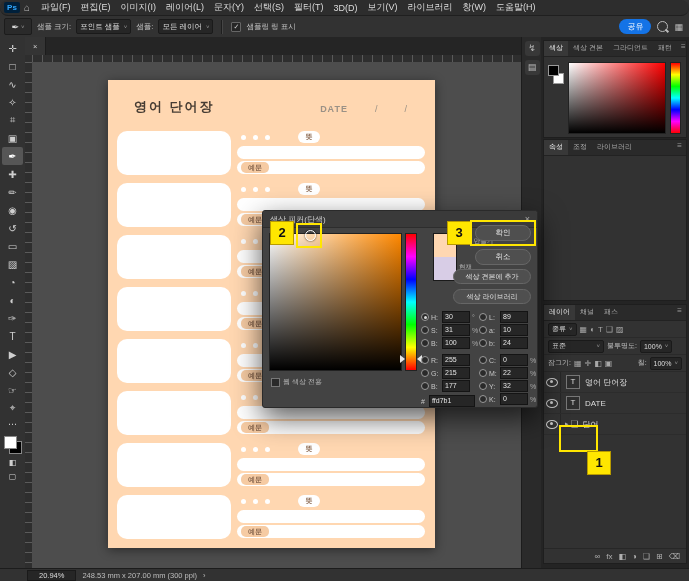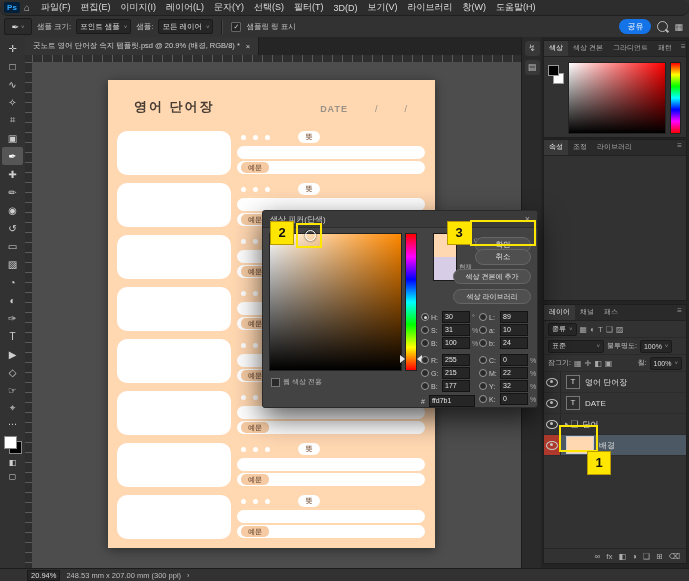--- a/index.html
+++ b/index.html
@@ -113,21 +113,21 @@
   .imgthumb { width:26px; height:16px; margin:0 5px; background:#ffd7b1; border:1px solid #cfcfcf; }
   .lname { white-space:nowrap; overflow:hidden; }
   .layersbottom { position:absolute; left:0; right:0; bottom:0; height:14px; border-top:1px solid #272727;
                   display:flex; align-items:center; justify-content:flex-end; gap:6px; padding:0 6px;
                   font-size:8px; color:#b0b0b0; background:#323232; }
 
   
   .statusbar { position:absolute; left:0; right:0; bottom:0; height:12px; background:#323232;
                border-top:1px solid #1c1c1c; display:flex; align-items:center; gap:6px;
                padding-left:27px; font-size:7.5px; color:#bdbdbd; }
-  .zoombox { background:#262626; border:1px solid #1a1a1a; padding:0 3px; height:9px; line-height:9px; color:#ddd; }
+  .zoombox { background:#262626; border:1px solid #1a1a1a; padding:0 11px; height:9px; line-height:9px; color:#ddd; }
 
   
   .dialog { position:absolute; left:262px; top:210px; width:274px; height:196px; background:#434343;
             border:1px solid #2a2a2a; box-shadow:0 10px 28px rgba(0,0,0,.65); z-index:50; border-radius:3px; }
   .dtitle { height:16px; background:#3a3a3a; border-bottom:1px solid #2d2d2d; display:flex; align-items:center;
             padding:0 7px; font-size:8px; color:#cfcfcf; border-radius:3px 3px 0 0; }
   .dclose { margin-left:auto; color:#aaa; font-size:9px; }
   .cp-field { position:absolute; left:6px; top:22px; width:131px; height:136px; border:1px solid #222;
               background-image:linear-gradient(to bottom,rgba(0,0,0,0),#000),linear-gradient(to right,#ffffff,#ff8800); }
   .cp-circle { position:absolute; left:35px; top:-4px; width:9px; height:9px; border:1.5px solid #fff;
@@ -233,21 +233,20 @@
     <div class="swatches">
       <div class="sw-fg"></div>
       <div class="sw-bg"></div>
     </div>
     <div class="tool small" style="font-size:8px;">◧</div>
     <div class="tool small" style="font-size:8px;">▢</div>
   </div>
 
   <div class="tabbar">
     <div class="doctab">
-      <span>굿노트 영어 단어장 속지 템플릿.psd @ 20.9% (배경, RGB/8) *</span>
       <span>×</span>
     </div>
   </div>
   <div class="ruler-corner"></div>
   <div class="ruler-top"></div>
   <div class="ruler-left"></div>
 
   <div class="canvas">
     <div class="artboard">
       <div class="ab-title">영어 단어장</div>
@@ -454,27 +453,20 @@
         <div class="lname">DATE</div>
       </div>
       <div class="layerrow">
         <div class="eyecell">
             <div class="eye"></div>
           </div>
         <span style="font-size:7px; color:#aaa; margin:0 2px 0 4px;">▸</span>
         <span style="font-size:9px; color:#bbb; margin-right:4px;">❏</span>
         <div class="lname">단어</div>
       </div>
-      <div class="layerrow sel">
-        <div class="eyecell red">
-            <div class="eye"></div>
-          </div>
-        <div class="imgthumb"></div>
-        <div class="lname">배경</div>
-      </div>
 
       <div class="layersbottom">
         <span>∞</span>
         <span>fx</span>
         <span>◧</span>
         <span>◑</span>
         <span>❏</span>
         <span>⊞</span>
         <span>⌫</span>
       </div>
@@ -501,21 +493,21 @@
       <div class="huemark-r"></div>
     </div>
 
     <div class="cp-preview">
       <div class="cp-new-half"></div>
       <div class="cp-cur-half"></div>
     </div>
     <div class="cp-sidelab" style="left:196px; top:26px;">새로 만들기</div>
     <div class="cp-sidelab" style="left:196px; top:52px;">현재</div>
 
-    <div class="dbtn" style="left:212px; top:26px; width:54px; height:14px; line-height:14px;">확인</div>
+    <div class="dbtn" style="left:212px; top:14px; width:54px; height:14px; line-height:14px;">확인</div>
     <div class="dbtn" style="left:212px; top:38px; width:54px; height:14px; line-height:14px;">취소</div>
     <div class="dbtn" style="left:190px; top:58px; width:76px; height:13px; line-height:13px; font-size:7px;">색상 견본에 추가</div>
     <div class="dbtn" style="left:190px; top:78px; width:76px; height:13px; line-height:13px; font-size:7px;">색상 라이브러리</div>
 
     <div class="cp-row" style="left:158px; top:100px;">
       <span class="radio on"></span>
       <span class="cp-lab">H:</span>
       <span class="cp-input">30</span>
       <span class="cp-unit">°</span>
     </div>

